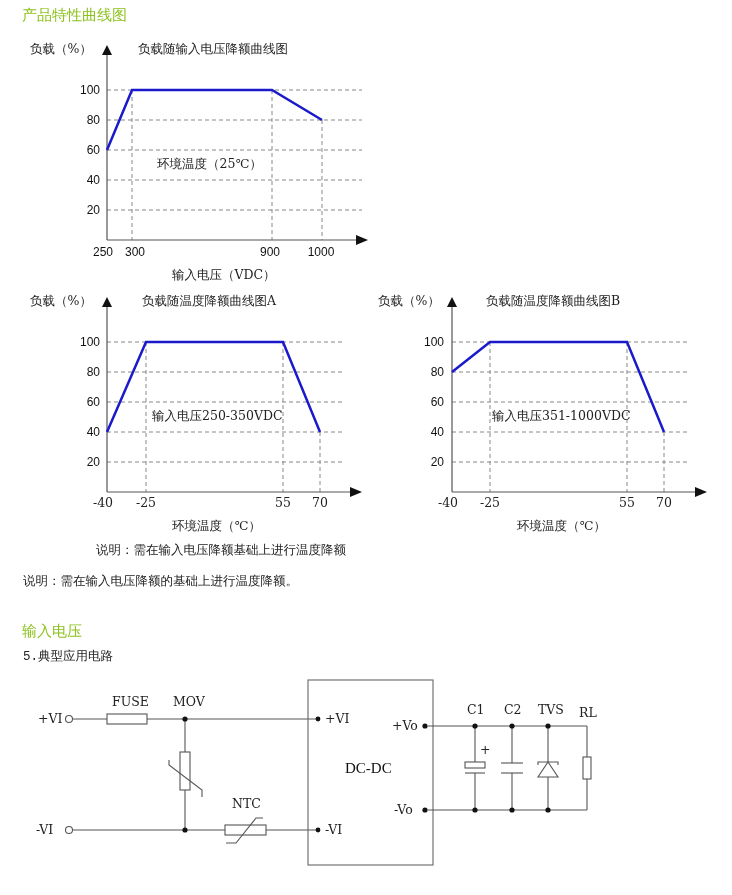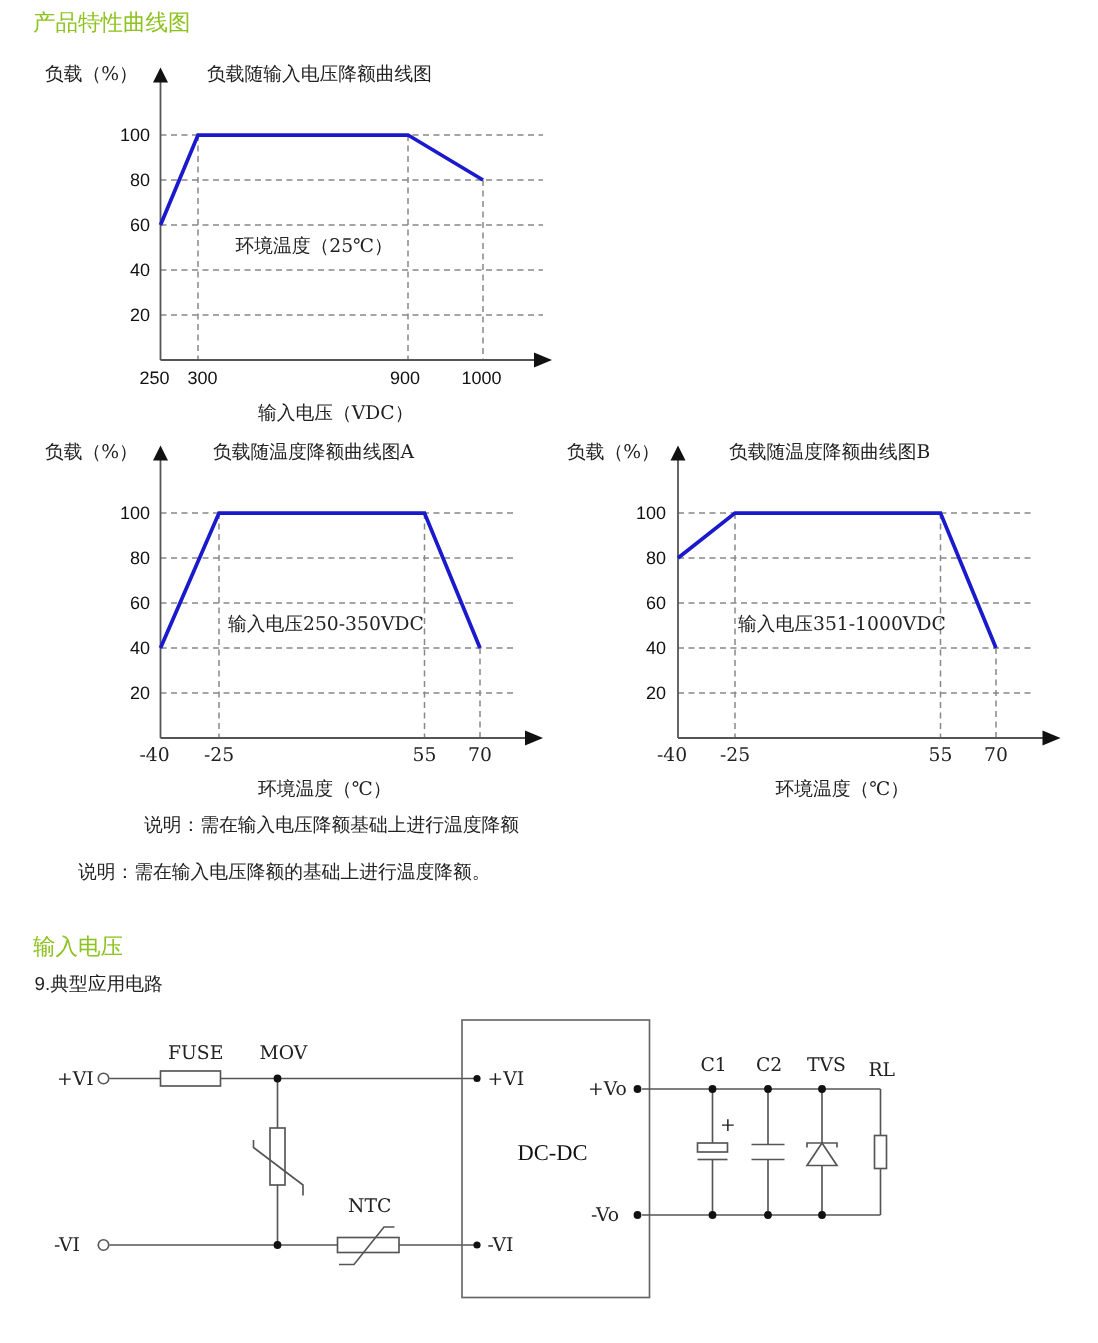--- a/index.html
+++ b/index.html
@@ -1,18 +1,18 @@
 <!DOCTYPE html>
 <html><head>
 <meta charset="utf-8">
 <style>
   html,body{margin:0;padding:0;background:#fff;}
   body{width:732px;height:895px;position:relative;overflow:hidden;font-family:"DejaVu Sans","Liberation Sans",sans-serif;color:#222;}
   .h-green{position:absolute;color:#8dc21f;font-weight:normal;font-size:15px;font-family:"DejaVu Sans",sans-serif;}
-  .txt{position:absolute;font-size:12.5px;color:#222;white-space:nowrap;font-family:Liberation Sans, sans-serif;}
+  .txt{position:absolute;font-size:12.5px;color:#222;white-space:nowrap;font-family:Liberation Mono, monospace;}
   svg{position:absolute;left:0;top:0;}
   svg text{font-family:"DejaVu Serif","Liberation Serif",serif;}
   .tick{font-family:"Liberation Sans",sans-serif;font-size:12px;fill:#111;}
   .cn{font-size:12.5px;fill:#222;}
 </style>
 </head>
 <body>
 
 <div class="h-green" style="left:22px;top:6px;">产品特性曲线图</div>
 
@@ -192,16 +192,16 @@
     <text class="cn" x="394" y="814">-Vo</text>
     <text class="cn" x="467" y="714">C1</text>
     <text class="cn" x="504" y="714">C2</text>
     <text class="cn" x="538" y="714">TVS</text>
     <text class="cn" x="579" y="717">RL</text>
     <text class="cn" x="480" y="754">+</text>
   </g>
 </svg>
 
 <div class="txt" style="left:96px;top:542px;">说明：需在输入电压降额基础上进行温度降额</div>
-<div class="txt" style="left:23px;top:573px;margin-left:29px;">说明：需在输入电压降额的基础上进行温度降额。</div>
+<div class="txt" style="left:23px;top:573px;">说明：需在输入电压降额的基础上进行温度降额。</div>
 
 <div class="h-green" style="left:22px;top:622px;">输入电压</div>
-<div class="txt" style="left:23px;top:648px;">9.典型应用电路</div>
+<div class="txt" style="left:23px;top:648px;">5.典型应用电路</div>
 
 </body></html>

